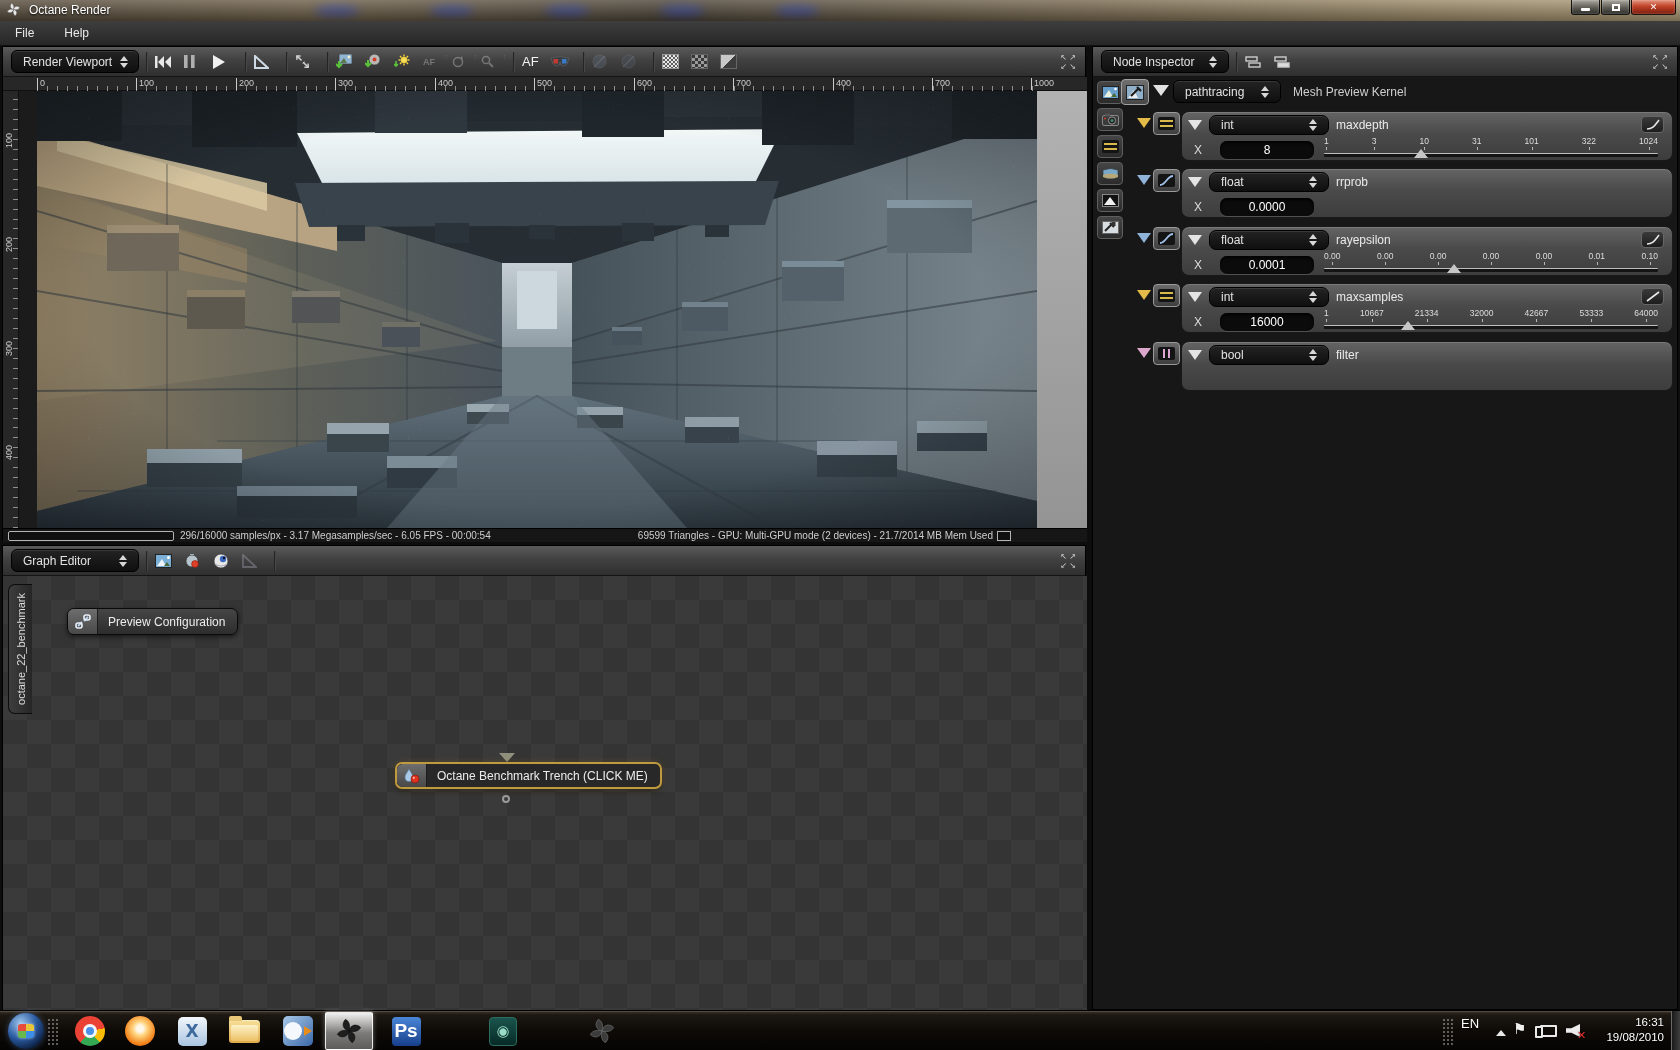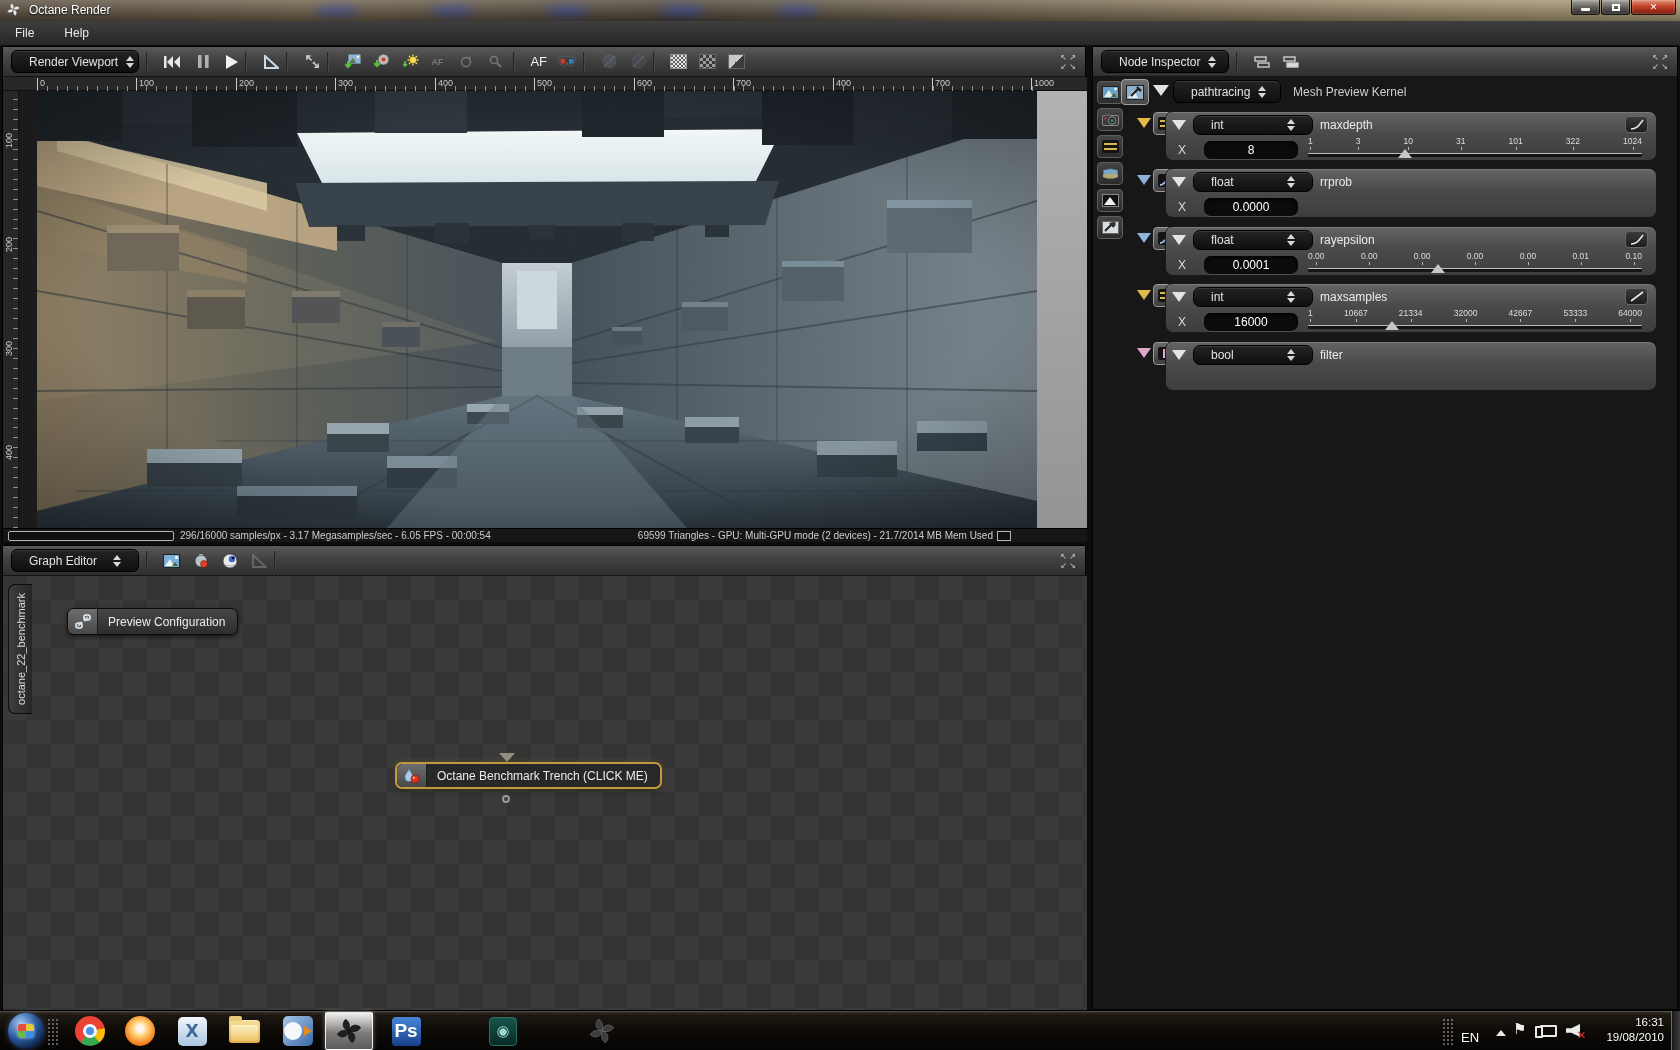--- a/index.html
+++ b/index.html
@@ -18,27 +18,27 @@
 .minbar{display:block;width:9px;height:3px;background:#fff;border-radius:1px;margin-top:5px}
 .maxbox{display:block;width:8px;height:7px;border:2px solid #fff}
 
 
 #menubar{position:absolute;left:0;top:21px;width:1680px;height:25px;background:linear-gradient(#3e3e3e,#272727);border-bottom:1px solid #101010;display:flex;align-items:center;color:#eaeaea;font-size:12px}
 .menu-item{padding:0 15px;height:100%;display:flex;align-items:center;cursor:default}
 
 
 .panel{position:absolute;background:#1c1c1c;border:1px solid #000}
 .panel-header{height:30px;background:linear-gradient(#5a5a5a,#414141 45%,#2f2f2f);border-bottom:1px solid #141414;display:flex;align-items:center;padding:0 8px;gap:4px}
-.dd{height:23px;background:linear-gradient(#232323,#0f0f0f);border:1px solid #000;border-radius:6px;box-shadow:inset 0 1px 0 rgba(255,255,255,.1);display:flex;align-items:center;color:#e2e2e2;font-size:12px;padding:0 17px;gap:8px}
+.dd{height:23px;background:linear-gradient(#232323,#0f0f0f);border:1px solid #000;border-radius:6px;box-shadow:inset 0 1px 0 rgba(255,255,255,.1);display:flex;align-items:center;color:#e2e2e2;font-size:12px;padding:0 11px;gap:8px}
 .dd .lbl{flex:1;white-space:nowrap}
 .spin{display:flex;flex-direction:column;gap:2px;align-items:center}
 .spin i{display:block;width:0;height:0;border-left:4px solid transparent;border-right:4px solid transparent}
 .spin .u{border-bottom:5px solid #d8d8d8}
 .spin .d{border-top:5px solid #d8d8d8}
-.tool{width:25px;height:24px;display:flex;align-items:center;justify-content:flex-end;border-radius:3px}
+.tool{width:25px;height:24px;display:flex;align-items:center;justify-content:space-between;border-radius:3px}
 .sep{width:2px;height:20px;margin:0 3px;background:linear-gradient(90deg,#141414,#585858)}
 .expand{margin-left:auto;display:grid;grid-template-columns:9px 9px;grid-template-rows:9px 9px;color:#cfcfcf;font-size:8px;line-height:9px;text-align:center;font-family:"DejaVu Sans",sans-serif}
 .dim{opacity:.38}
 .sup{font-size:7px;color:#9a9a9a;margin-left:1px;transform:translateY(-5px)}
 
 
 #render-panel{left:2px;top:46px;width:1084px;height:495px}
 .ruler-top{position:absolute;left:0;top:30px;width:1084px;height:14px;background:#272727;border-bottom:1px solid #101010}
 .ruler-top .minor{position:absolute;left:34px;top:9px;width:1000px;height:5px;background-image:repeating-linear-gradient(90deg,#8f8f8f 0 1px,transparent 1px 9.95px)}
 .rlabel{position:absolute;top:1px;font-size:9px;color:#cacaca;white-space:nowrap}
@@ -76,21 +76,21 @@
 .kernel-tri{position:absolute;left:60px;top:8px;width:0;height:0;border-left:8px solid transparent;border-right:8px solid transparent;border-top:11px solid #e2e2e2}
 .kernel-dd{position:absolute;left:80px;top:3px;width:108px}
 .kernel-title{position:absolute;left:200px;top:8px;font-size:12px;color:#cfcfcf}
 .pin{position:absolute;left:44px;width:0;height:0;border-left:7px solid transparent;border-right:7px solid transparent;border-top:10px solid #ccc}
 .type-btn{position:absolute;left:60px;width:27px;height:23px;background:linear-gradient(#6a6a6a,#3e3e3e);border:1px solid #999;border-radius:4px;display:flex;align-items:center;justify-content:center}
 .gbox{width:17px;height:13px;background:#141414;border-radius:2px;position:relative;overflow:hidden}
 .gbox.int::before,.gbox.int::after{content:"";position:absolute;left:2px;right:2px;height:2px;background:#d8b84a}
 .gbox.int::before{top:3px}.gbox.int::after{top:8px}
 .gbox.bool::before,.gbox.bool::after{content:"";position:absolute;top:2px;bottom:2px;width:2px;background:#e0a6d2}
 .gbox.bool::before{left:5px}.gbox.bool::after{right:5px}
-.pgroup{position:absolute;left:72px;width:492px;height:50px;background:linear-gradient(#646464,#4a4a4a 45%,#3d3d3d);border:1px solid #191919;border-radius:8px;box-shadow:inset 0 1px 0 rgba(255,255,255,.14)}
+.pgroup{position:absolute;left:88px;width:492px;height:50px;background:linear-gradient(#646464,#4a4a4a 45%,#3d3d3d);border:1px solid #191919;border-radius:8px;box-shadow:inset 0 1px 0 rgba(255,255,255,.14)}
 .prow1{height:25px;display:flex;align-items:center;padding:0 8px 0 6px;gap:7px}
 .ptri{width:0;height:0;border-left:7px solid transparent;border-right:7px solid transparent;border-top:10px solid #e4e4e4}
 .type-dd{width:120px;height:20px;border-radius:7px}
 .pname{color:#eaeaea;font-size:12px}
 .curve-btn{margin-left:auto;width:23px;height:17px;background:linear-gradient(#3a3a3a,#1d1d1d);border:1px solid #666;border-radius:4px;display:flex;align-items:center;justify-content:center}
 .prow2{height:25px;display:flex;align-items:center;padding:0 14px 0 12px;gap:10px}
 .axis{color:#dcdcdc;font-size:12px;width:16px}
 .vfield{width:94px;height:18px;background:#0b0b0b;border-radius:7px;color:#fff;font-size:12px;text-align:center;line-height:18px;box-shadow:inset 0 2px 3px rgba(0,0,0,.9),0 1px 0 rgba(255,255,255,.1)}
 .slider{position:relative;flex:1;height:25px}
 .ticks{display:flex;justify-content:space-between;font-size:8.5px;color:#dedede;height:10px}
@@ -862,21 +862,21 @@
           <g fill="#3c3c3c" stroke="#777" stroke-width="0.5">
             <path d="M12,12 C7,11 5,6 9,2 C13,4 13,9 12,12Z"></path>
             <path d="M12,12 C13,7 18,5 22,9 C20,13 15,13 12,12Z"></path>
             <path d="M12,12 C17,13 19,18 15,22 C11,20 11,15 12,12Z"></path>
             <path d="M12,12 C11,17 6,19 2,15 C4,11 9,11 12,12Z"></path>
           </g>
         </svg>
     </div>
 
     <span class="dots" style="left:1442px"></span>
-    <span class="tray-txt" style="left:1461px;top:19px">EN</span>
+    <span class="tray-txt" style="left:1461px;top:5px">EN</span>
     <span class="tray-up"></span>
     <span class="flagicon">⚑</span>
     <span class="net"></span>
     <span class="spk"></span>
     <span class="spk-x">✕</span>
     <div class="clock">
       <div>16:31</div>
       <div>19/08/2010</div>
     </div>
     <span class="showdesk"></span>

